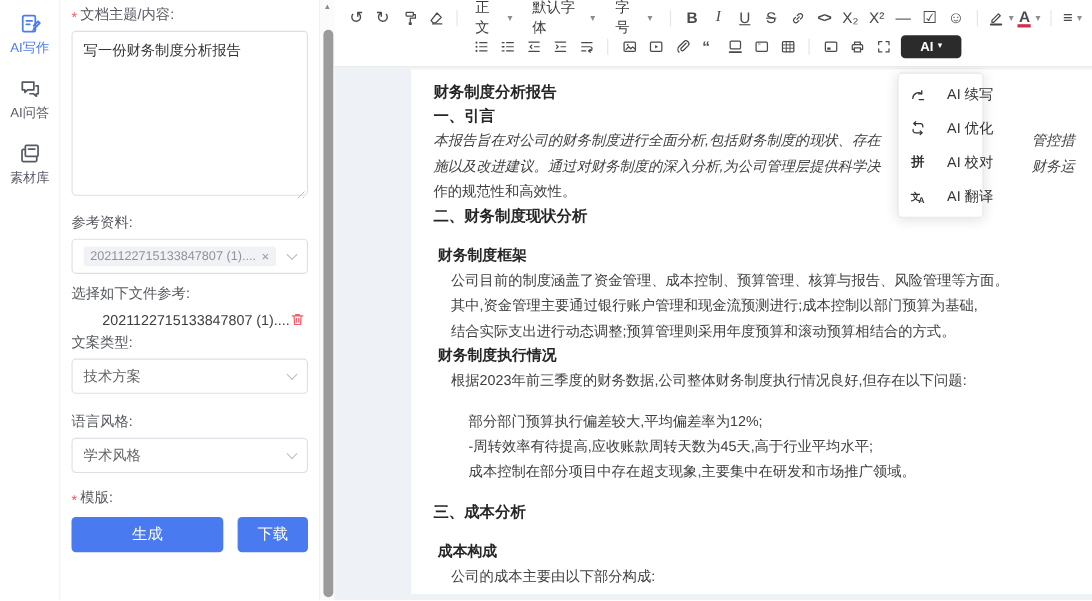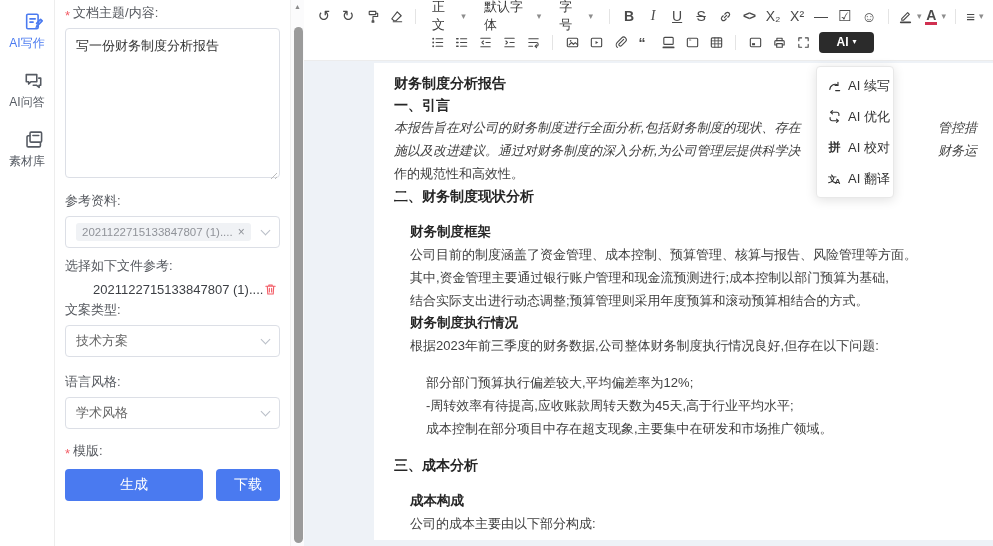--- a/index.html
+++ b/index.html
@@ -2,21 +2,21 @@
 <html><head>
 <meta charset="utf-8">
 <style>
   html,body{margin:0;padding:0;background:#fff;}
   *{box-sizing:border-box;}
   body{font-family:"Liberation Sans","DejaVu Sans",sans-serif;}
   .app{width:993px;height:546px;display:flex;overflow:hidden;position:relative;background:#fff;}
 
   
   .nav{width:55px;background:#fff;border-right:1px solid #ededed;display:flex;flex-direction:column;align-items:center;padding-top:10px;gap:17px;flex:none;}
-  .nav-item{display:flex;flex-direction:column;align-items:flex-end;gap:3px;font-size:12px;color:#565b63;cursor:pointer;}
+  .nav-item{display:flex;flex-direction:column;align-items:center;gap:3px;font-size:12px;color:#565b63;cursor:pointer;}
   .nav-item.active{color:#4a7af0;}
   .nav-ico{width:22px;height:22px;display:flex;align-items:center;justify-content:center;}
 
   
   .panel{width:235px;background:#fff;padding:0 10px;flex:none;display:flex;flex-direction:column;overflow:hidden;}
   .lbl{font-size:13px;color:#55585e;display:flex;align-items:center;gap:3px;height:18px;flex:none;}
   .req{color:#f35d67;font-size:13px;transform:translateY(2px);}
   .topic-area{margin-top:6px;height:150px;border:1px solid #dcdfe6;border-radius:4px;padding:8px 10px;font-size:13px;color:#333;resize:none;width:100%;font-family:inherit;outline:none;position:relative;}
   .ta-wrap{position:relative;flex:none;}
   .ta-grip{position:absolute;right:3px;bottom:3px;width:9px;height:9px;background:repeating-linear-gradient(135deg,transparent 0 2px,#bbb 2px 3px);clip-path:polygon(100% 0,100% 100%,0 100%);}
@@ -55,30 +55,30 @@
   .g-strike{text-decoration:line-through;}
   .g-code{font-size:12px;font-weight:700;letter-spacing:-1px;}
   .g-big{font-size:15px;}
   .g-fontcolor{font-weight:600;border-bottom:3px solid #d03050;line-height:14px;padding:0 1px;}
   .ai-btn{background:#2b2b2b;color:#fff;border-radius:4px;height:21px;padding:0 17px;display:flex;align-items:center;gap:4px;font-size:12px;font-weight:bold;cursor:pointer;margin-left:4px;}
   .ai-btn .caret{color:#fff;font-size:8px;}
 
   .content{flex:1;position:relative;overflow:hidden;}
   .page{position:absolute;left:70px;top:2px;width:623px;bottom:6px;background:#fff;padding:9px 20px;cursor:text;overflow:hidden;}
   .d-h1,.d-h2{font-size:14px;font-weight:700;color:#262626;line-height:22px;}
-  .d-h3{font-size:13.5px;font-weight:700;color:#262626;line-height:22px;margin-left:16px;}
+  .d-h3{font-size:13.5px;font-weight:700;color:#262626;line-height:22px;margin-left:4px;}
   .d-p{font-size:13px;color:#404040;line-height:23px;}
   .d-p1{margin-left:16px;}
   .d-p2{margin-left:32px;}
   .d-blank{height:14px;}
   .d-split{display:flex;justify-content:space-between;font-style:italic;}
 
   
   .ai-menu{position:absolute;left:512px;top:66px;width:78px;background:#fff;border:1px solid #e8e8e8;border-radius:4px;box-shadow:0 2px 12px rgba(0,0,0,.12);padding:3px 0;z-index:9;}
-  .ai-menu-item{height:31px;display:flex;align-items:center;gap:6px;padding:0 10px;font-size:13px;color:#333;cursor:pointer;white-space:nowrap;}
+  .ai-menu-item{height:31px;display:flex;align-items:center;gap:19px;padding:0 10px;font-size:13px;color:#333;cursor:pointer;white-space:nowrap;}
   .ai-menu-item .mi{width:15px;height:15px;display:flex;align-items:center;justify-content:center;flex:none;color:#333;font-size:12px;font-weight:700;}
   svg{display:block;}
 </style>
 </head>
 <body>
 
 <div class="app">
 
   <div class="nav" id="nav-mount">
       <div class="nav-item active">

